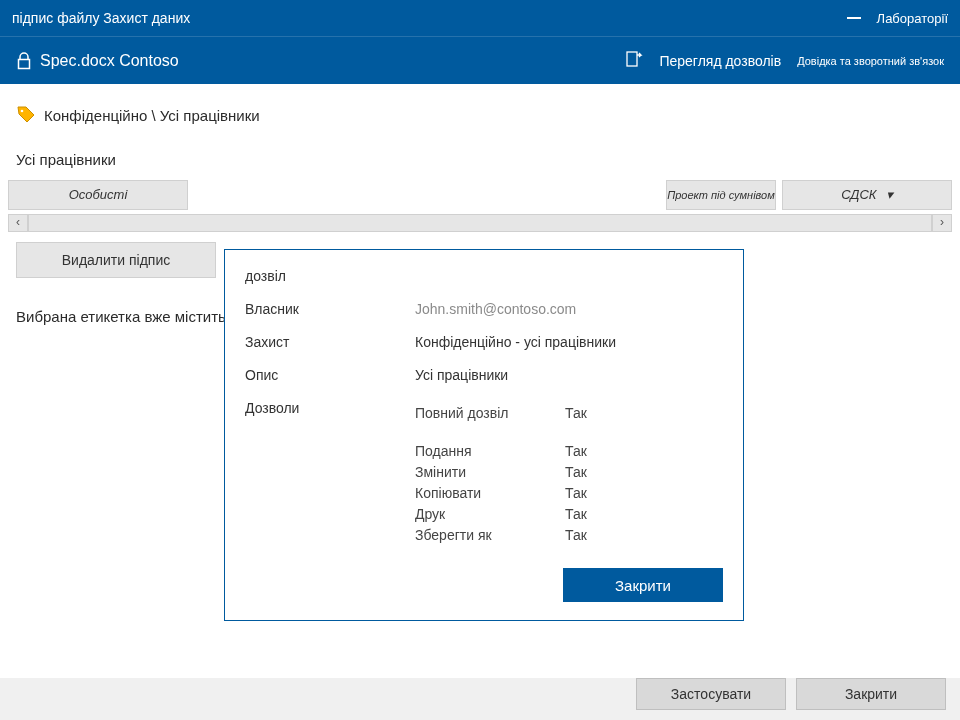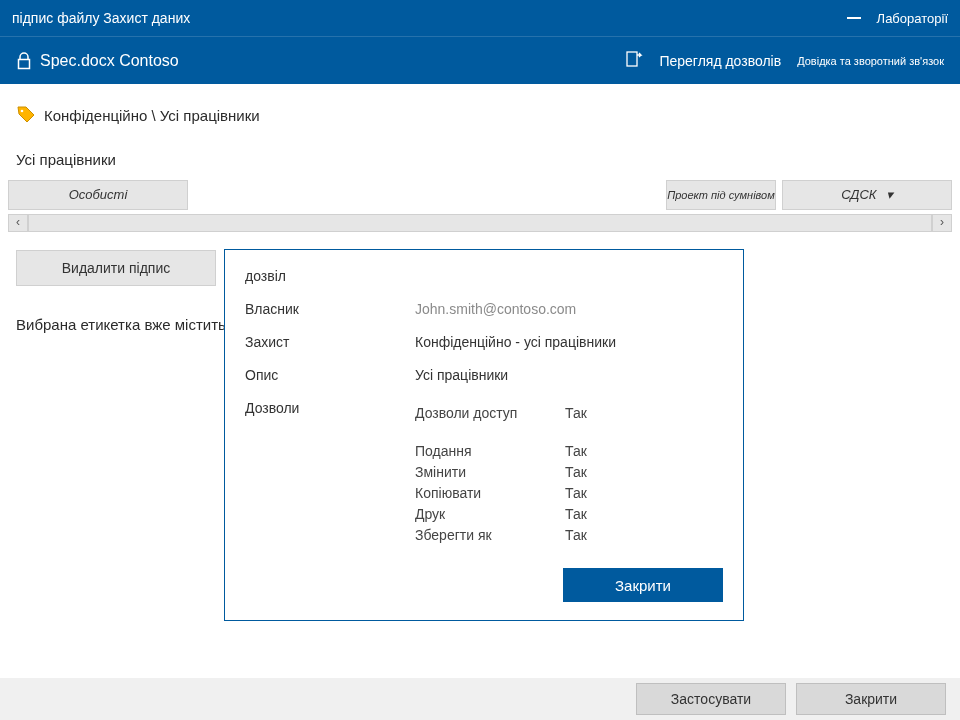--- a/index.html
+++ b/index.html
@@ -27,28 +27,28 @@
     background:#e6e6e6; border:1px solid #d0d0d0; height:30px; line-height:28px; text-align:center;
     font-size:13px; color:#333; flex:0 0 170px; white-space:nowrap; overflow:hidden; text-overflow:ellipsis;
   }
   .label-chip.wide { flex:0 0 180px;}
   .chev-down { margin-left:6px; display:inline-block;}
   .labels-scroll { display:flex; align-items:center; margin-top:4px; width:944px; margin-left:-8px;}
   .chev-btn { width:20px; height:18px; background:#e6e6e6; border:1px solid #d0d0d0; text-align:center;
     font-size:12px; line-height:14px; color:#555;}
   .scroll-track { flex:1; height:18px; background:#e6e6e6; border:1px solid #d0d0d0; margin:0 0px;}
   .remove-btn {
-    margin-top:18px; width:200px; height:36px; background:#e6e6e6; border:1px solid #d0d0d0;
+    margin-top:10px; width:200px; height:36px; background:#e6e6e6; border:1px solid #d0d0d0;
     font-size:14px; color:#333;
   }
   .note-row { margin-top:30px; font-size:15px; color:#2b2b2b;}
   .ns-suffix { color:#666;}
   .footer {
     position:absolute; left:0; bottom:0; width:960px; height:42px; background:#f0f0f0;
-    display:flex; justify-content:flex-end; align-items:center; gap:10px; padding-right:14px;
+    display:flex; justify-content:flex-end; gap:10px; padding-right:14px;
   }
   .footer-btn {
     width:150px; height:32px; background:#d9d9d9; border:1px solid #bfbfbf; font-size:14px; color:#333;
   }
   
   .modal {
     position:absolute; left:224px; top:165px; width:520px; background:#fff;
     border:1px solid #005a9e; padding:18px 20px 18px 20px;
   }
   .modal h3 { font-size:14px; font-weight:400; color:#333; margin-bottom:16px;}
@@ -152,21 +152,21 @@
       <div class="v">Конфіденційно - усі працівники</div>
     </div>
     <div class="mrow">
       <div class="k">Опис</div>
       <div class="v">Усі працівники</div>
     </div>
     <div class="mrow">
       <div class="k">Дозволи</div>
       <div class="v">
         <div class="perm-row">
-            <div class="pk">Дозволи доступ</div>
+            <div class="pk">Повний дозвіл</div>
             <div class="pv">Так</div>
           </div>
       </div>
     </div>
     <div class="perm-block">
       <div class="perm-row">
           <div class="pk">Подання</div>
           <div class="pv">Так</div>
         </div>
       <div class="perm-row">

